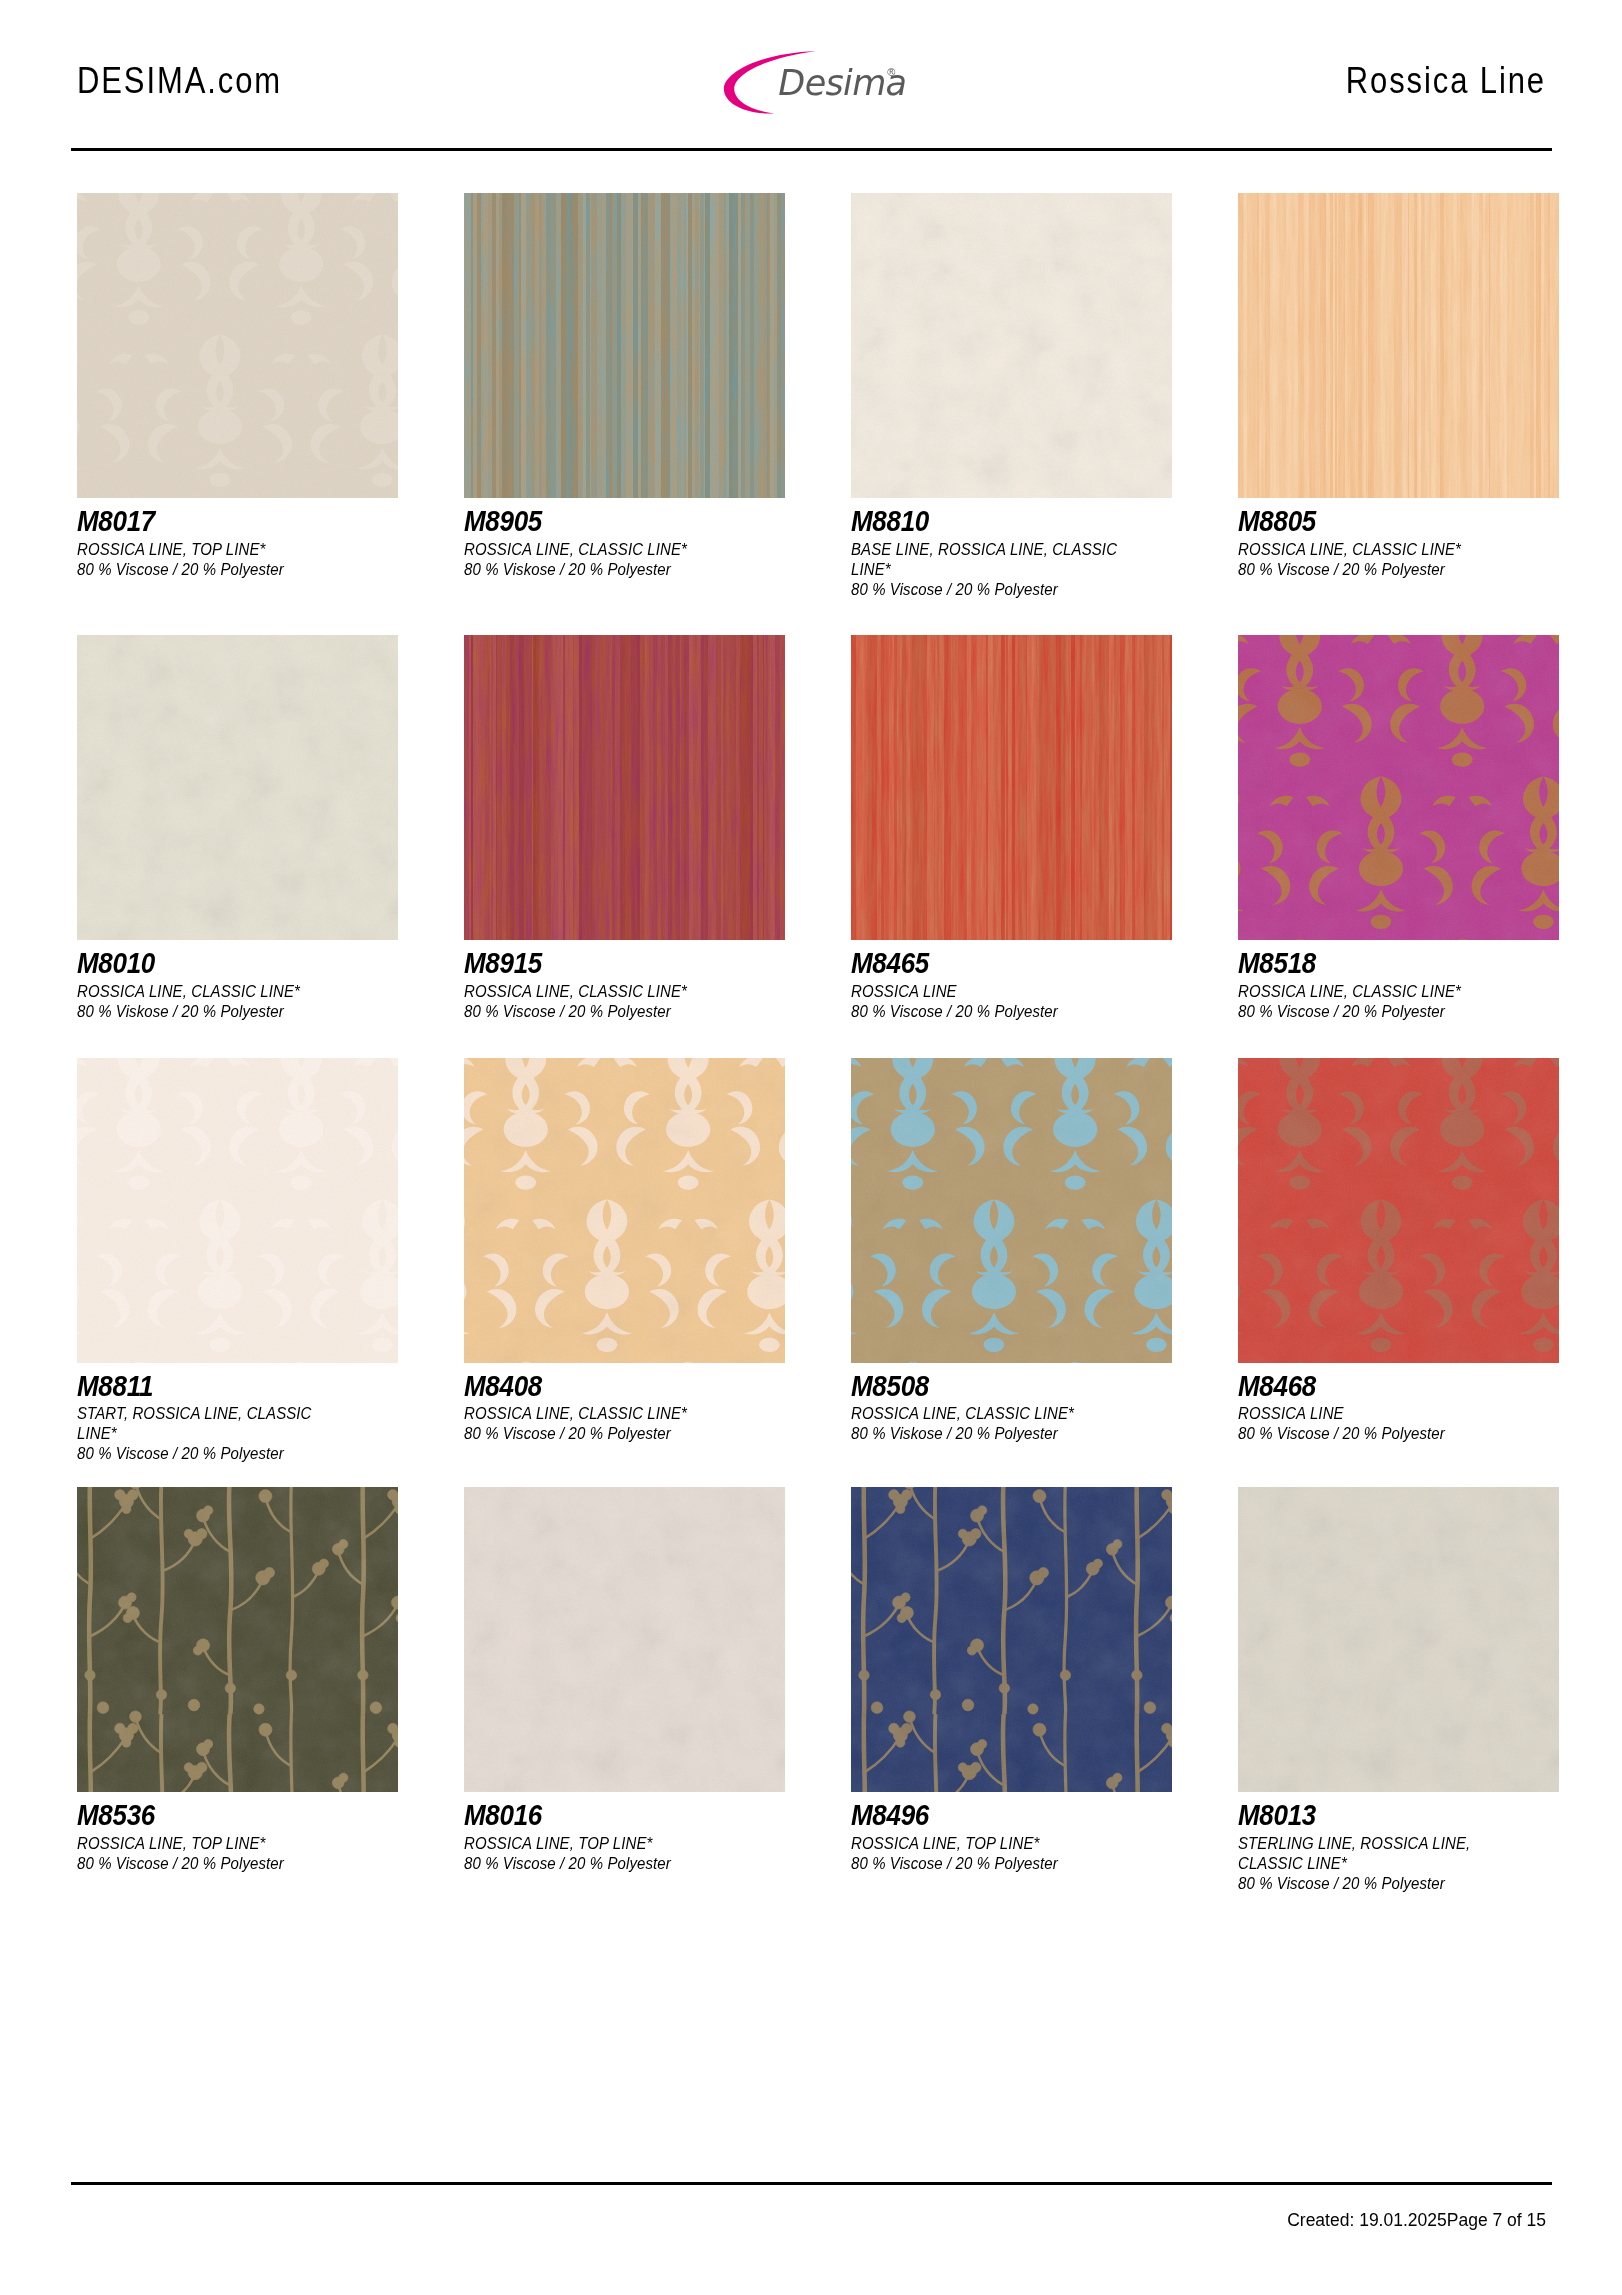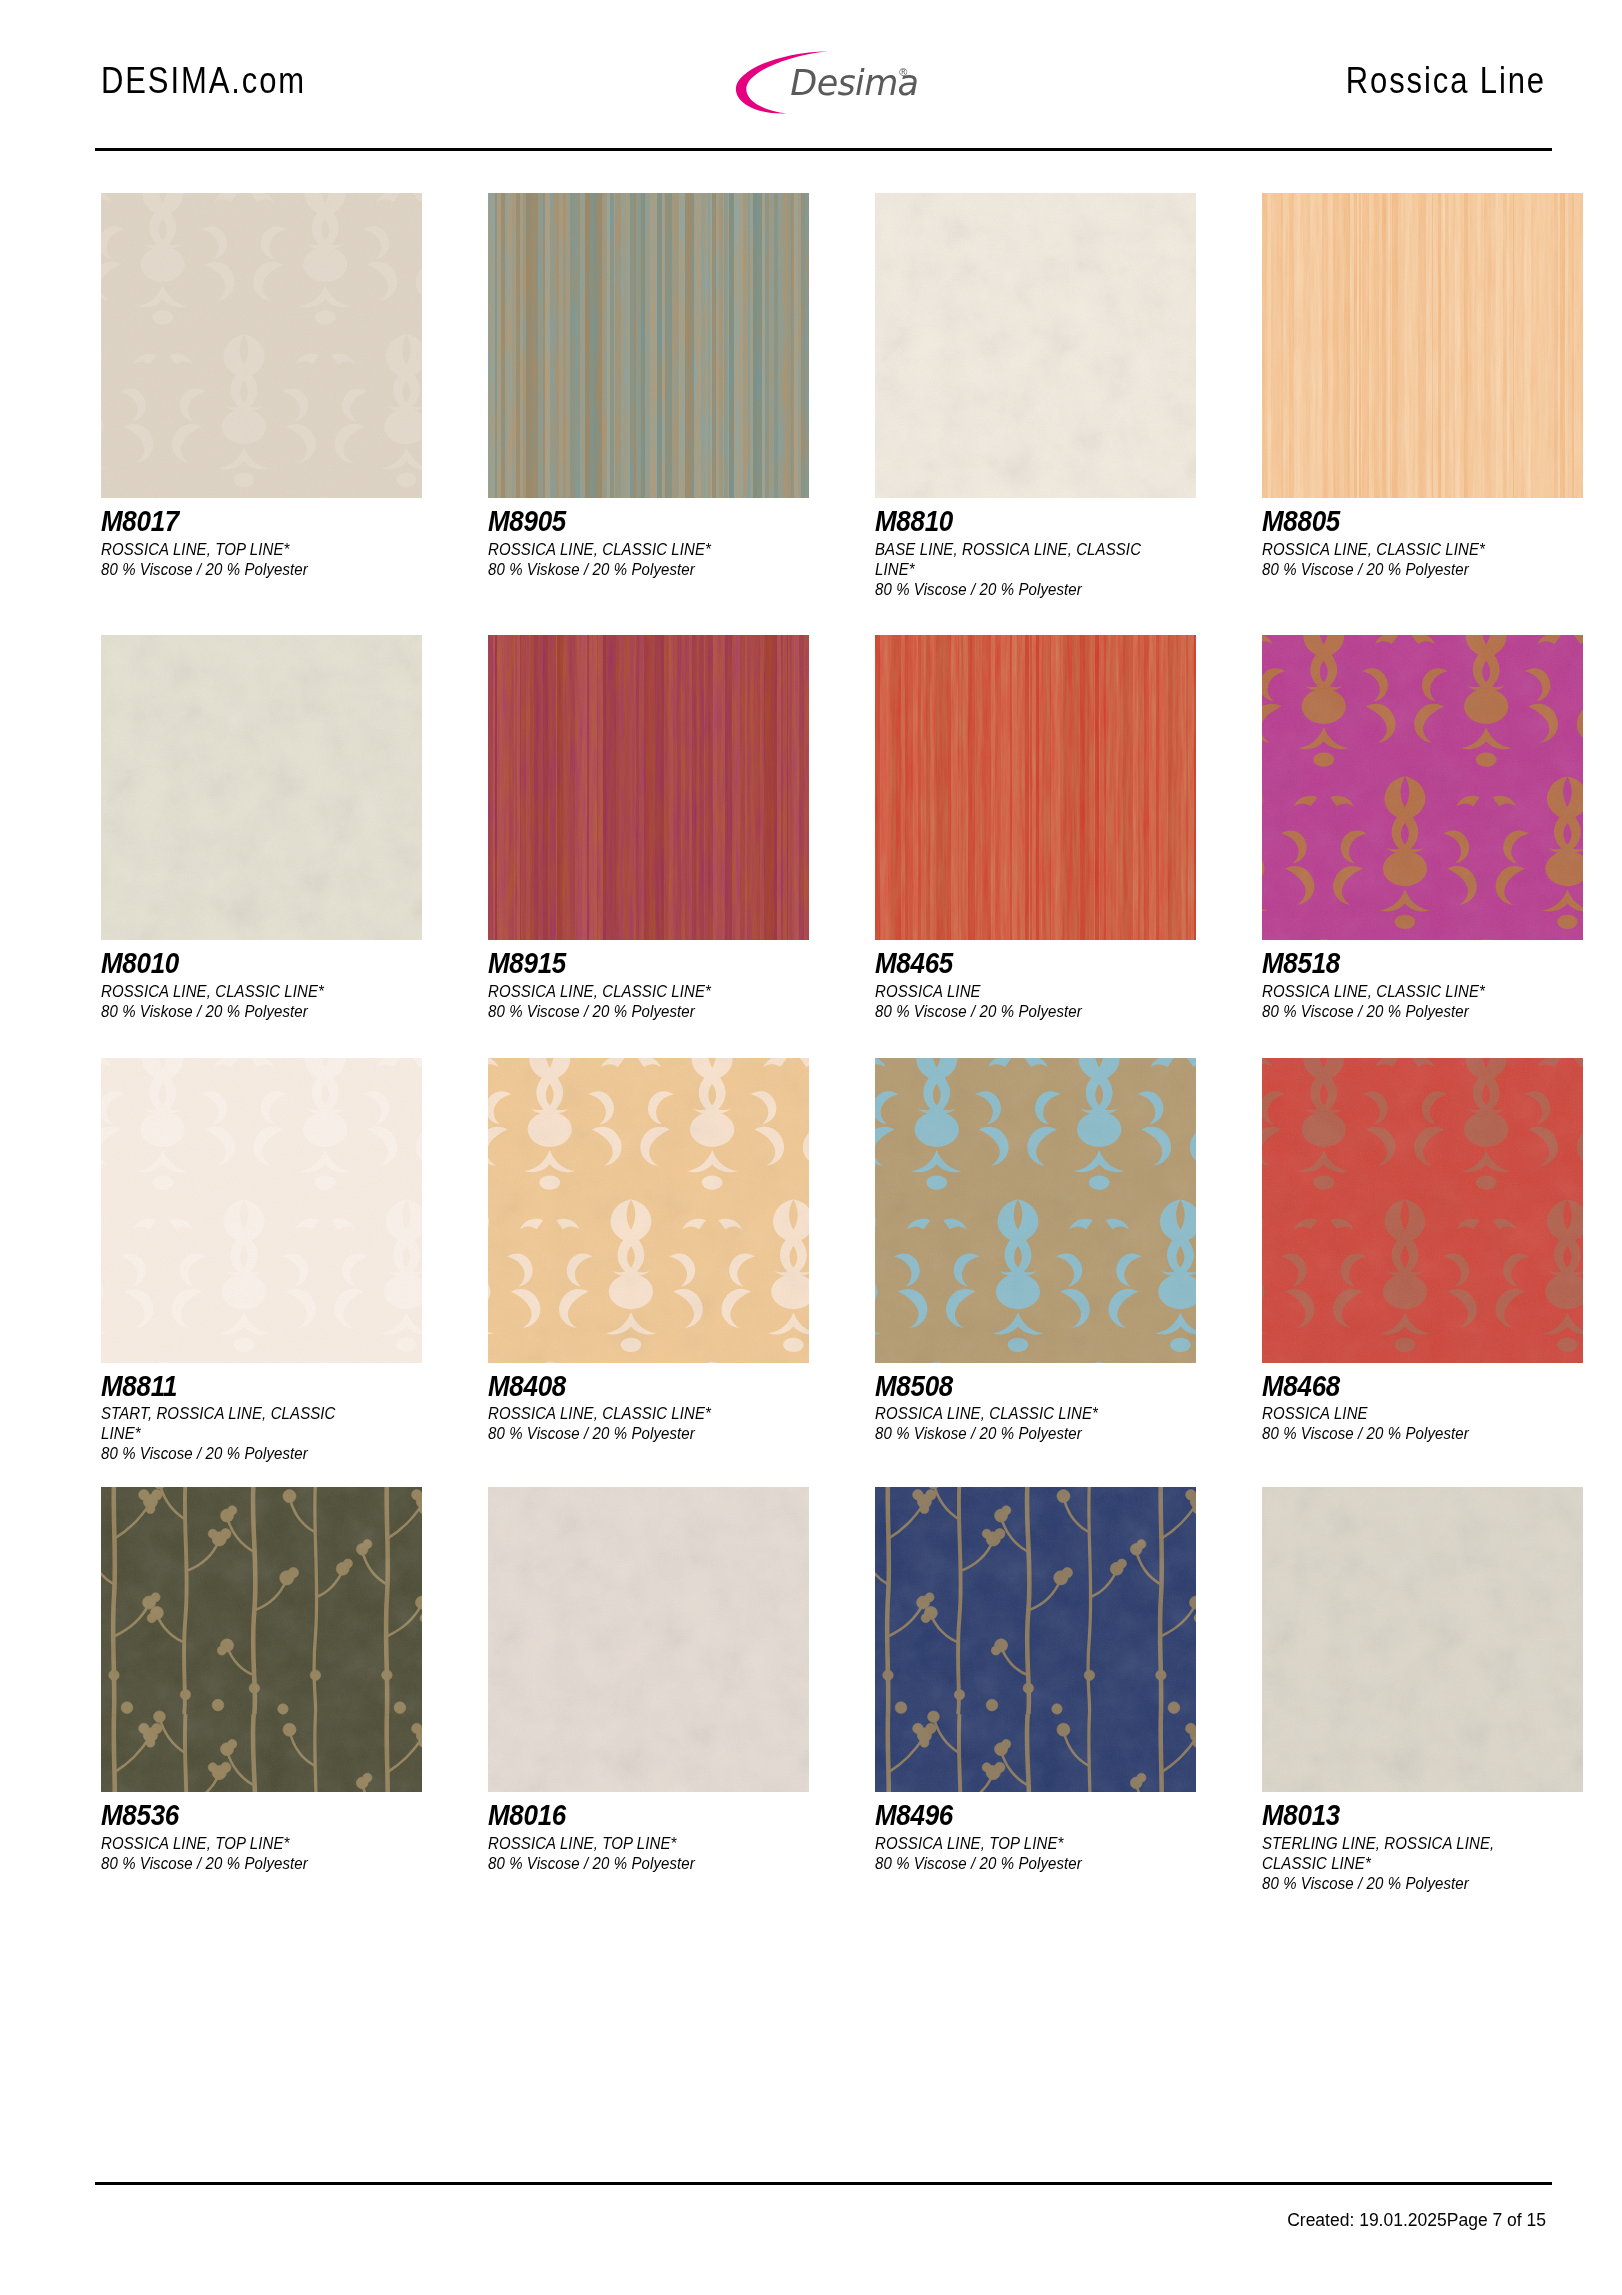--- a/index.html
+++ b/index.html
@@ -9,21 +9,20 @@
     font-family:"Liberation Sans","DejaVu Sans",sans-serif;
     color:#000;
     -webkit-font-smoothing:antialiased;
     position:relative;
     overflow:hidden;
   }
   .page{
     position:absolute;inset:0;
     padding:16px;
     box-sizing:border-box;
-    margin-left:24px;
   }
 
   
   .header{
     position:absolute;
     left:77px;right:77px;top:39px;height:84px;
     display:flex;align-items:center;justify-content:space-between;
   }
   .hdr-left,.hdr-right{
     font-family:"Liberation Sans","DejaVu Sans",sans-serif;

